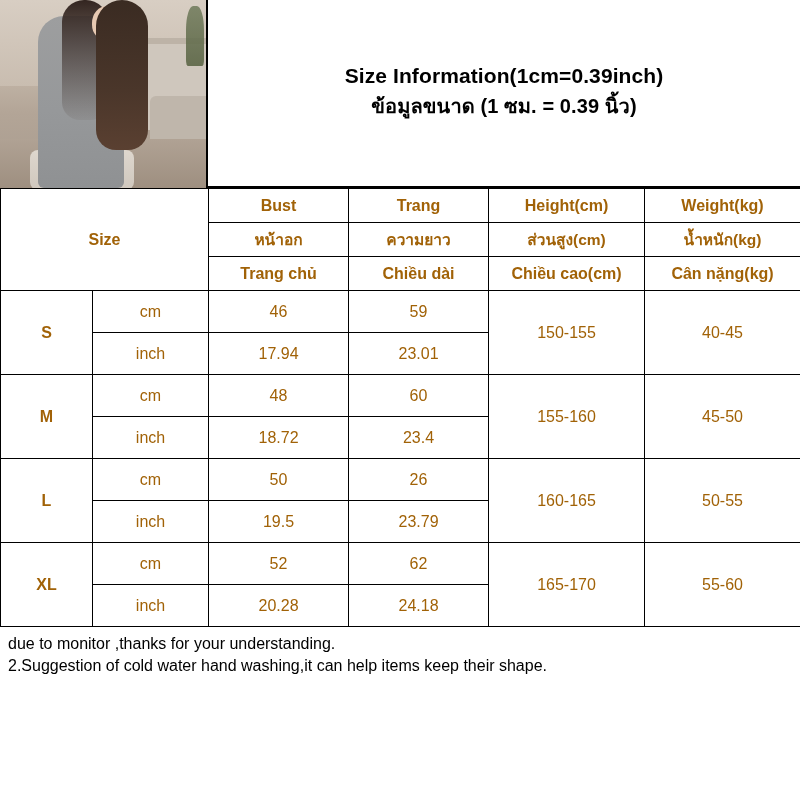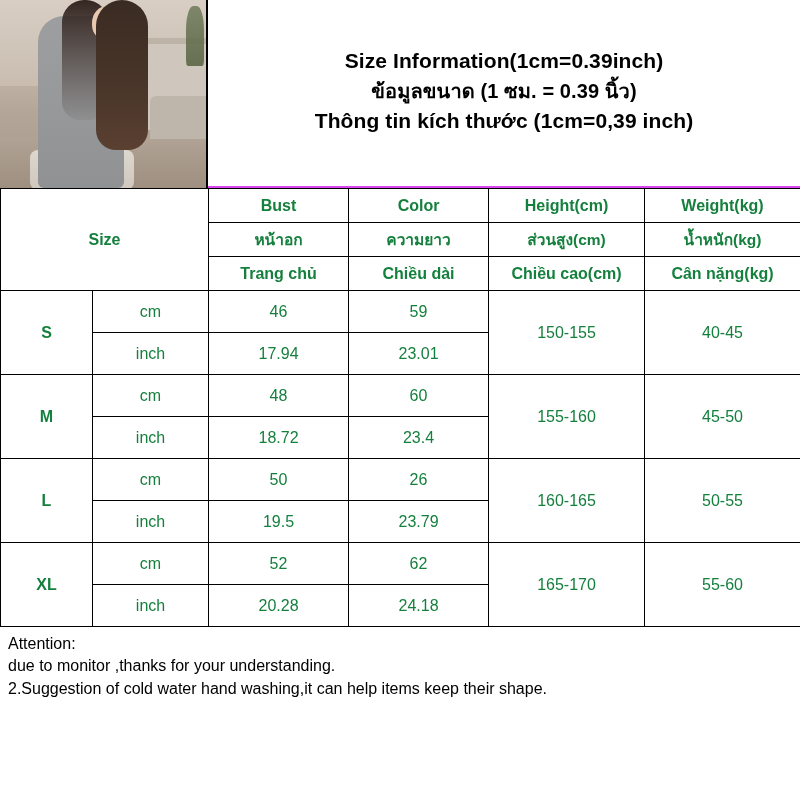--- a/index.html
+++ b/index.html
@@ -14,21 +14,21 @@
     width: 800px; height: 800px;
     background: #ffffff;
     overflow: hidden;
   }
 
   
   .top-row {
     display: flex;
     width: 800px;
     height: 188px;
-    border-bottom: 2px solid #d946ef;
+    border-bottom: 2px solid #000000;
   }
   .photo {
     width: 208px;
     height: 188px;
     position: relative;
     overflow: hidden;
     background: #b9aea6;
     flex: 0 0 208px;
     border-right: 2px solid #000;
   }
@@ -122,21 +122,21 @@
   table.sizes {
     border-collapse: collapse;
     width: 800px;
     table-layout: fixed;
   }
   table.sizes td, table.sizes th {
     border: 1.6px solid #000;
     text-align: center;
     vertical-align: middle;
     font-size: 16px;
-    color: #15803d;
+    color: #a16207;
     padding: 2px 14px;
   }
   .col-size  { width: 92px; }
   .col-unit  { width: 116px; }
   .col-bust  { width: 140px; }
   .col-len   { width: 140px; }
   .col-hgt   { width: 156px; }
   .col-wgt   { width: 156px; }
 
   .hdr-size {
@@ -186,38 +186,37 @@
       <div class="skirt"></div>
       <div class="body"></div>
       <div class="hair2"></div>
       <div class="face"></div>
       <div class="hair"></div>
     </div>
 
     <div class="title-box">
       <div class="title-line">Size Information(1cm=0.39inch)</div>
       <div class="title-line thai">ข้อมูลขนาด (1 ซม. = 0.39 นิ้ว)</div>
-      <div class="title-line">Thông tin kích thước (1cm=0,39 inch)</div>
     </div>
   </div>
 
   <table class="sizes">
     <colgroup>
       <col class="col-size">
         <col class="col-unit">
         <col class="col-bust">
       <col class="col-len">
         <col class="col-hgt">
         <col class="col-wgt">
     </colgroup>
     <tbody>
       <tr>
         <td class="hdr-size" rowspan="3" colspan="2">Size</td>
         <td class="hdr-cell">Bust</td>
-        <td class="hdr-cell">Color</td>
+        <td class="hdr-cell">Trang</td>
         <td class="hdr-cell">Height(cm)</td>
         <td class="hdr-cell">Weight(kg)</td>
       </tr>
       <tr>
         <td class="hdr-cell thai">หน้าอก</td>
         <td class="hdr-cell thai">ความยาว</td>
         <td class="hdr-cell thai">ส่วนสูง(cm)</td>
         <td class="hdr-cell thai">น้ำหนัก(kg)</td>
       </tr>
       <tr>
@@ -279,18 +278,17 @@
       </tr>
       <tr>
         <td class="unitcell rowcell">inch</td>
         <td class="valcell rowcell">20.28</td>
         <td class="valcell rowcell">24.18</td>
       </tr>
     </tbody>
   </table>
 
   <div class="attention">
-    <div>Attention:</div>
     <div>due to monitor ,thanks for your understanding.</div>
     <div>2.Suggestion of cold water hand washing,it can help items keep their shape.</div>
   </div>
 
 </div>
 
 </body></html>

